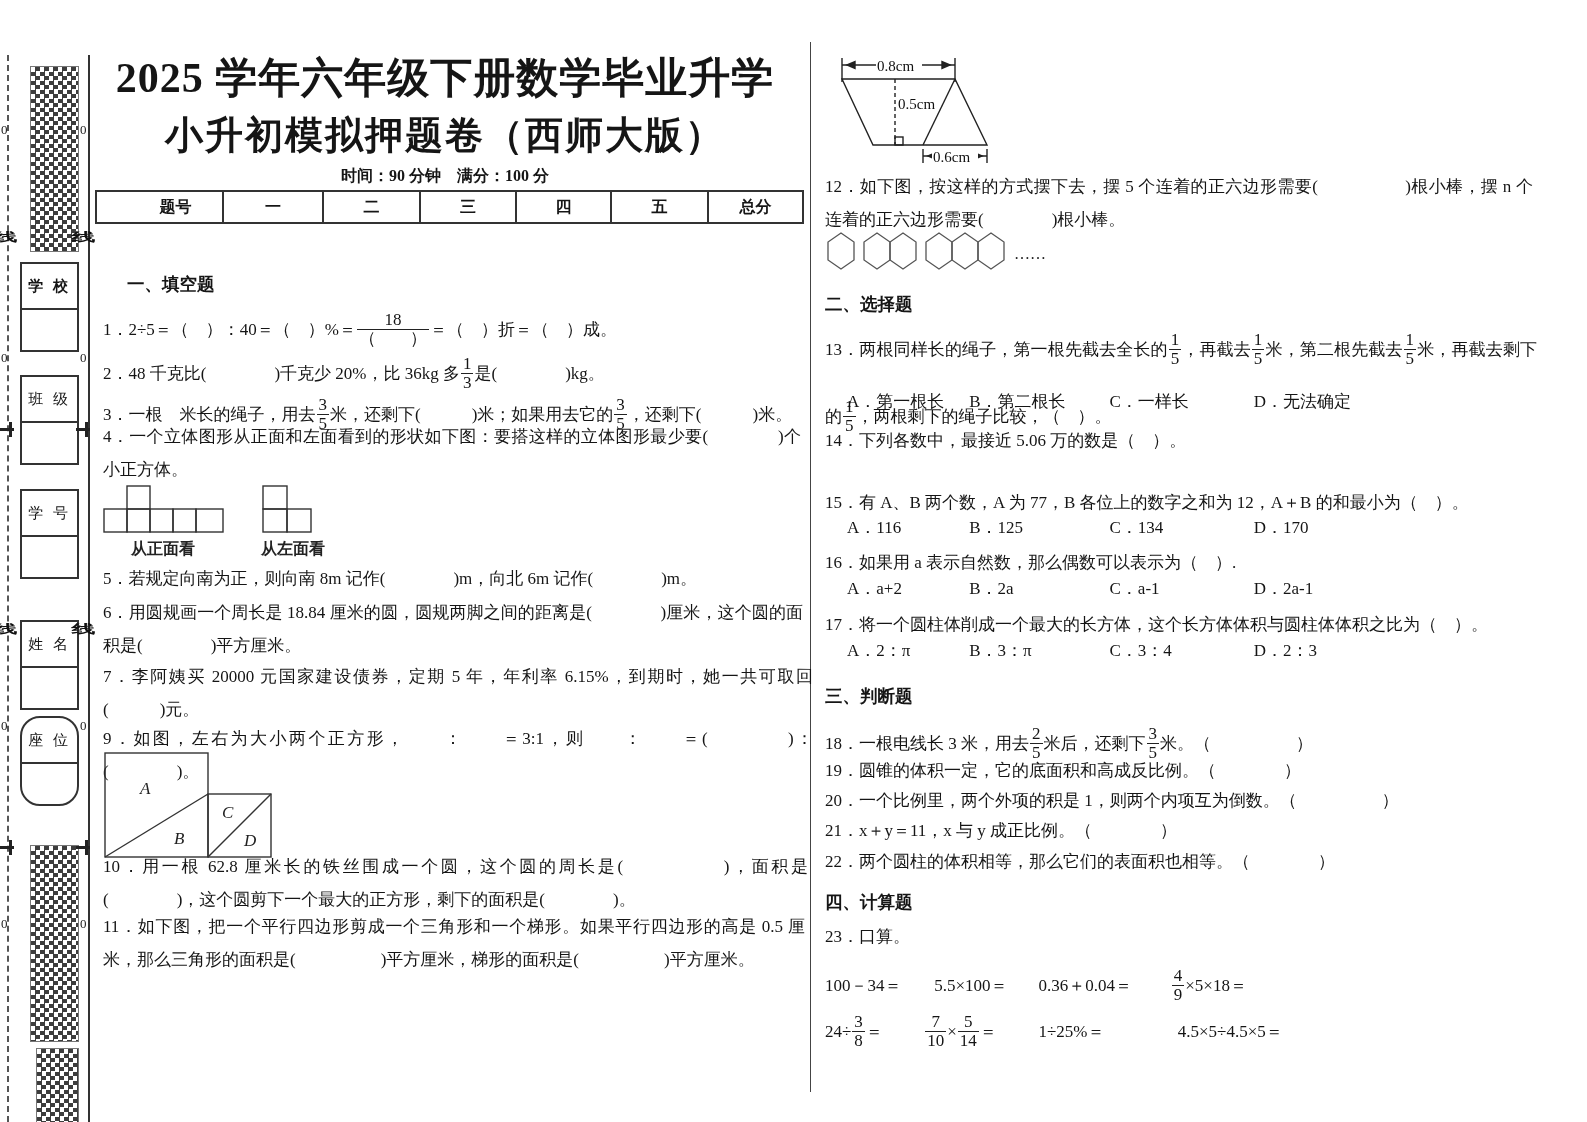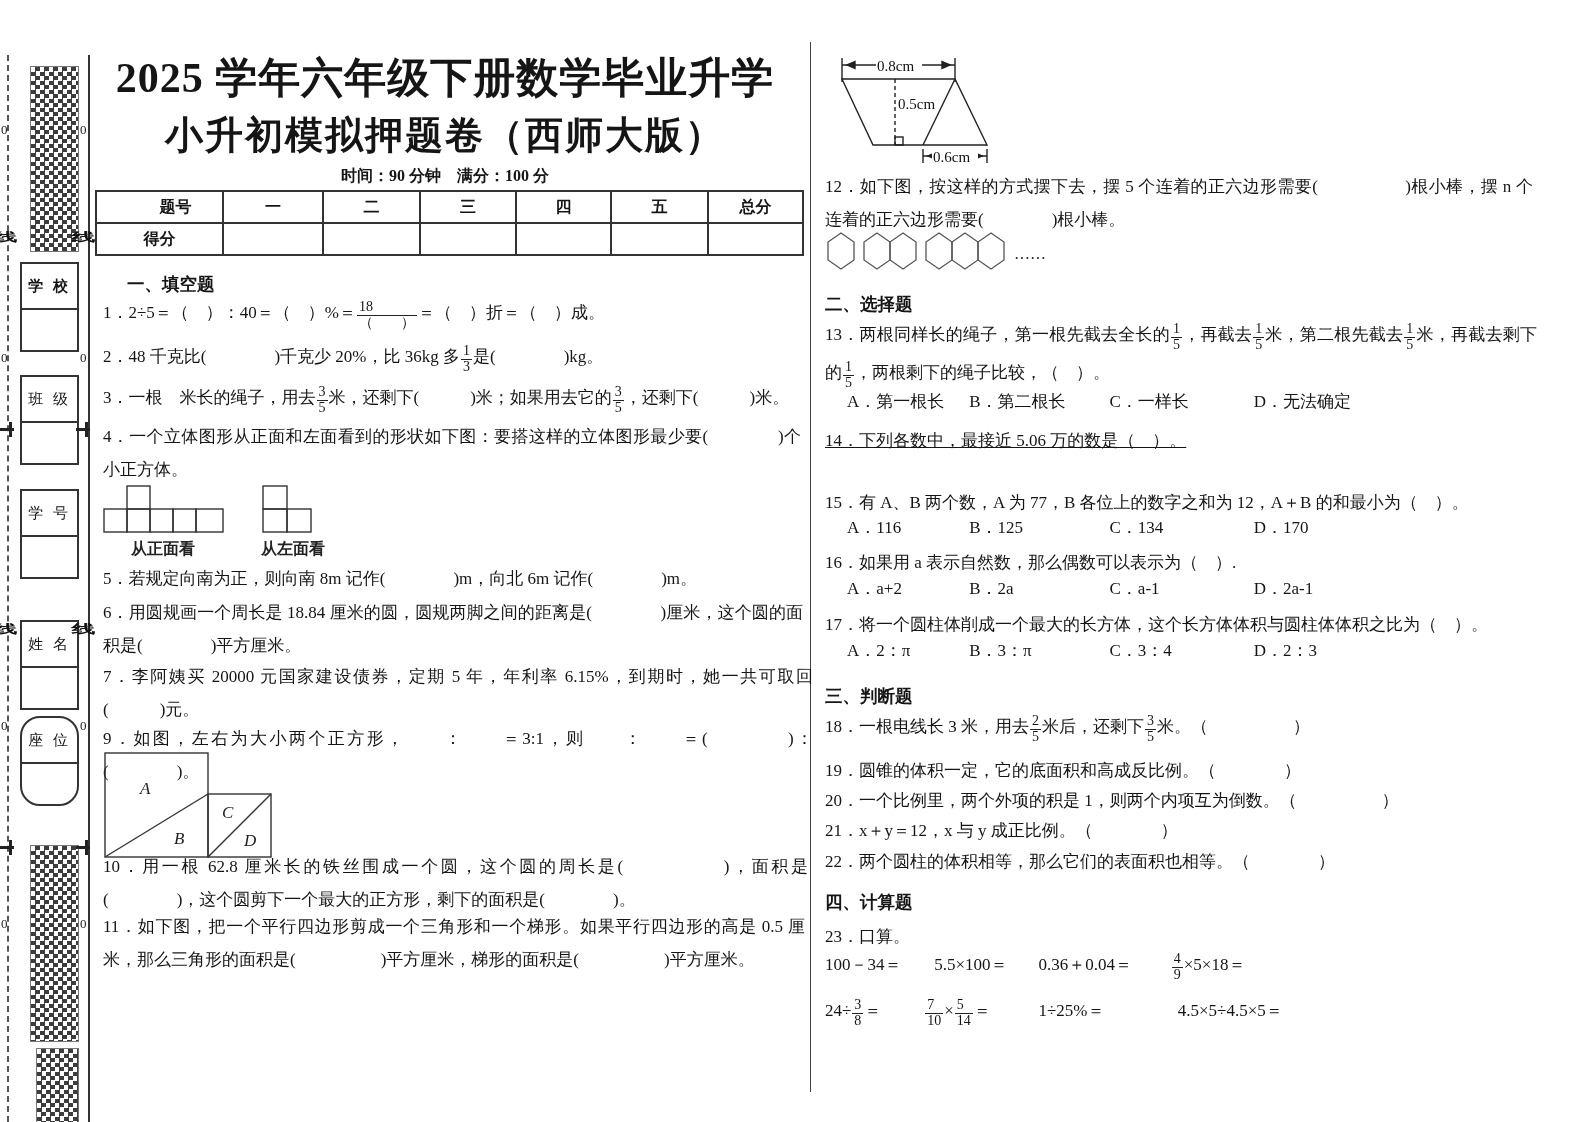--- a/index.html
+++ b/index.html
@@ -34,22 +34,22 @@
   
   .sec{position:absolute;font-size:17.5px;font-weight:bold;}
   .q{position:absolute;font-size:17px;line-height:33px;text-align:justify;}
   .opts{position:absolute;font-size:17px;padding-left:22px;white-space:nowrap;}
   .opts span{display:inline-block;}
   .opts span:nth-child(1){width:118px;}
   .opts span:nth-child(2){width:136px;}
   .opts span:nth-child(3){width:140px;}
   .calc-row{position:absolute;font-size:17px;white-space:nowrap;}
   .calc-row span{display:inline-block;}
-  .frac{display:inline-block;vertical-align:-9px;line-height:1.05;
-        font-size:14px;margin:0 1px;}
+  .frac{display:inline-block;vertical-align:-9px;text-align:center;line-height:1.05;
+        font-size:17px;margin:15px 1px;}
   .frac .fn{display:block;padding:0 2px;border-bottom:1.3px solid #222;}
   .frac .fd{display:block;padding:0 2px;}
   .divider{position:absolute;left:810px;top:42px;width:0;height:1050px;border-left:1.5px solid #444;}
   svg text{font-family:"Liberation Serif","DejaVu Serif",serif;}
 </style>
 </head>
 <body>
 
 <div class="page">
 
@@ -116,29 +116,20 @@
   <table class="score">
     <tbody>
         <tr>
       <td style="width:93px;padding-left:32px;">题号</td>
       <td style="width:98px;">一</td>
       <td style="width:95px;">二</td>
       <td style="width:94px;">三</td>
       <td style="width:93px;">四</td>
       <td style="width:95px;">五</td>
       <td style="width:93px;">总分</td>
-    </tr>
-    <tr>
-      <td>得分</td>
-      <td></td>
-      <td></td>
-      <td></td>
-      <td></td>
-      <td></td>
-      <td></td>
     </tr>
   </tbody>
     </table>
 
   <div class="sec" style="left:103px;top:272px;margin-left:24px;">一、填空题</div>
   <div class="q" style="left:103px;top:296px;width:700px;">1．2÷5＝（　）：40＝（　）%＝<span class="frac"><span class="fn">18</span><span class="fd">（　　）</span></span>＝（　）折＝（　）成。</div>
   <div class="q" style="left:103px;top:340px;width:700px;">2．48 千克比(　　　　)千克少 20%，比 36kg 多<span class="frac"><span class="fn">1</span><span class="fd">3</span></span>是(　　　　)kg。</div>
   <div class="q" style="left:103px;top:381px;width:700px;">3．一根　米长的绳子，用去<span class="frac"><span class="fn">3</span><span class="fd">5</span></span>米，还剩下(　　　)米；如果用去它的<span class="frac"><span class="fn">3</span><span class="fd">5</span></span>，还剩下(　　　)米。</div>
   <div class="q" style="left:103px;top:420px;width:698px;">4．一个立体图形从正面和左面看到的形状如下图：要搭这样的立体图形最少要(　　　　)个小正方体。</div>
 
@@ -221,21 +212,21 @@
 
   <div class="sec" style="left:825px;top:292px;">二、选择题</div>
   <div class="q" style="left:825px;top:316px;width:712px;line-height:38px;">13．两根同样长的绳子，第一根先截去全长的<span class="frac"><span class="fn">1</span><span class="fd">5</span></span>，再截去<span class="frac"><span class="fn">1</span><span class="fd">5</span></span>米，第二根先截去<span class="frac"><span class="fn">1</span><span class="fd">5</span></span>米，再截去剩下的<span class="frac"><span class="fn">1</span><span class="fd">5</span></span>，两根剩下的绳子比较，（　）。</div>
   <div class="opts" style="left:825px;top:390px;">
     <span>A．第一根长</span>
     <span>B．第二根长</span>
     <span>C．一样长</span>
     <span>D．无法确定</span>
   </div>
 
-  <div class="q" style="left:825px;top:424px;width:712px;text-decoration:underline;">14．下列各数中，最接近 5.06 万的数是（　）。</div>
+  <div class="q" style="left:825px;top:424px;width:712px;">14．下列各数中，最接近 5.06 万的数是（　）。</div>
 
   <div class="q" style="left:825px;top:486px;width:712px;">15．有 A、B 两个数，A 为 77，B 各位上的数字之和为 12，A＋B 的和最小为（　）。</div>
   <div class="opts" style="left:825px;top:516px;">
     <span>A．116</span>
     <span>B．125</span>
     <span>C．134</span>
     <span>D．170</span>
   </div>
 
   <div class="q" style="left:825px;top:546px;width:712px;">16．如果用 a 表示自然数，那么偶数可以表示为（　）.</div>
@@ -251,21 +242,21 @@
     <span>A．2：π</span>
     <span>B．3：π</span>
     <span>C．3：4</span>
     <span>D．2：3</span>
   </div>
 
   <div class="sec" style="left:825px;top:684px;">三、判断题</div>
   <div class="q" style="left:825px;top:710px;width:712px;">18．一根电线长 3 米，用去<span class="frac"><span class="fn">2</span><span class="fd">5</span></span>米后，还剩下<span class="frac"><span class="fn">3</span><span class="fd">5</span></span>米。（　　　　　）</div>
   <div class="q" style="left:825px;top:754px;width:712px;">19．圆锥的体积一定，它的底面积和高成反比例。（　　　　）</div>
   <div class="q" style="left:825px;top:784px;width:712px;">20．一个比例里，两个外项的积是 1，则两个内项互为倒数。（　　　　　）</div>
-  <div class="q" style="left:825px;top:814px;width:712px;">21．x＋y＝12，x 与 y 成正比例。（　　　　）</div>
+  <div class="q" style="left:825px;top:814px;width:712px;">21．x＋y＝11，x 与 y 成正比例。（　　　　）</div>
   <div class="q" style="left:825px;top:845px;width:712px;">22．两个圆柱的体积相等，那么它们的表面积也相等。（　　　　）</div>
 
   <div class="sec" style="left:825px;top:890px;">四、计算题</div>
   <div class="q" style="left:825px;top:920px;width:712px;">23．口算。</div>
 
   <div class="calc-row" style="left:825px;top:952px;">
     <span style="width:105px;">100－34＝</span>
     <span style="width:100px;">5.5×100＝</span>
     <span style="width:128px;">0.36＋0.04＝</span>
     <span><span class="frac"><span class="fn">4</span><span class="fd">9</span></span>×5×18＝</span>

